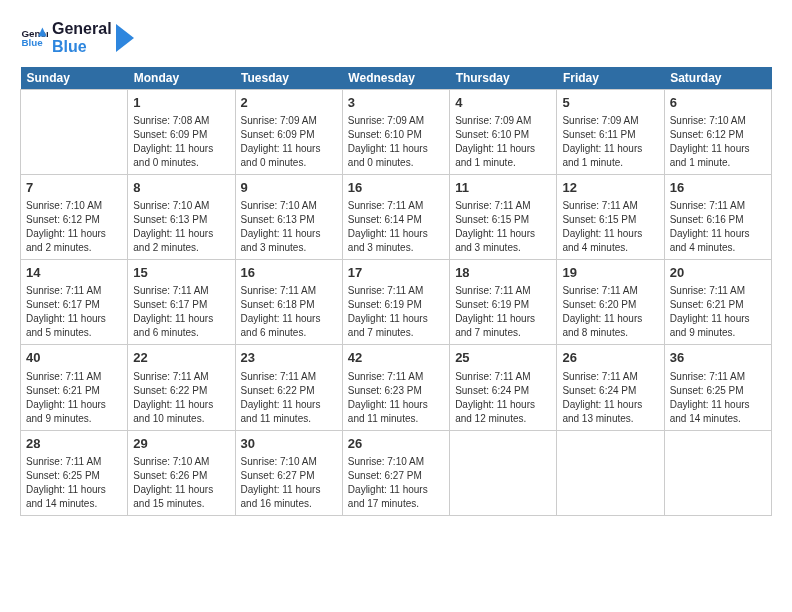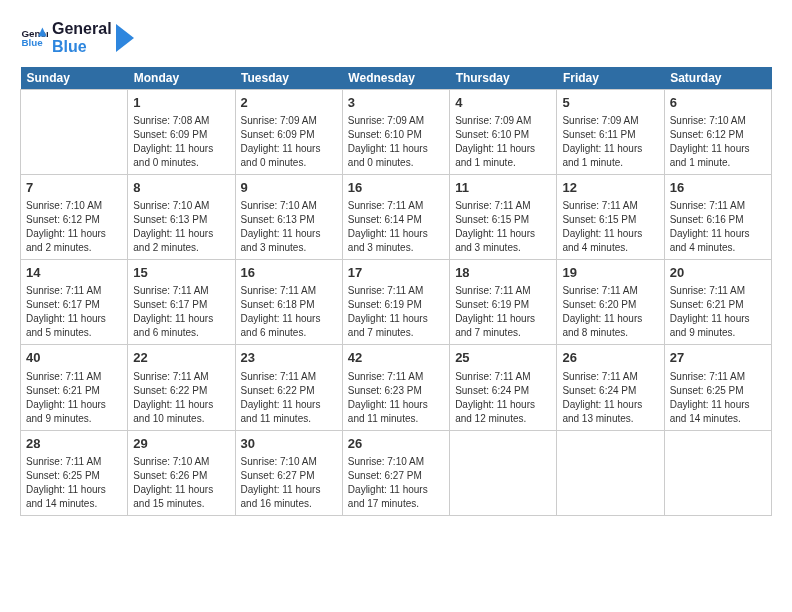--- a/index.html
+++ b/index.html
@@ -292,21 +292,21 @@
 and 12 minutes.</div>
         </td>
         <td>
           <span class="day-num">26</span>
           <div class="day-info" style="white-space: pre-line;">Sunrise: 7:11 AM
 Sunset: 6:24 PM
 Daylight: 11 hours
 and 13 minutes.</div>
         </td>
         <td>
-          <span class="day-num">27</span>
+          <span class="day-num">36</span>
           <div class="day-info" style="white-space: pre-line;">Sunrise: 7:11 AM
 Sunset: 6:25 PM
 Daylight: 11 hours
 and 14 minutes.</div>
         </td>
       </tr>
       <tr>
         <td>
           <span class="day-num">28</span>
           <div class="day-info" style="white-space: pre-line;">Sunrise: 7:11 AM

